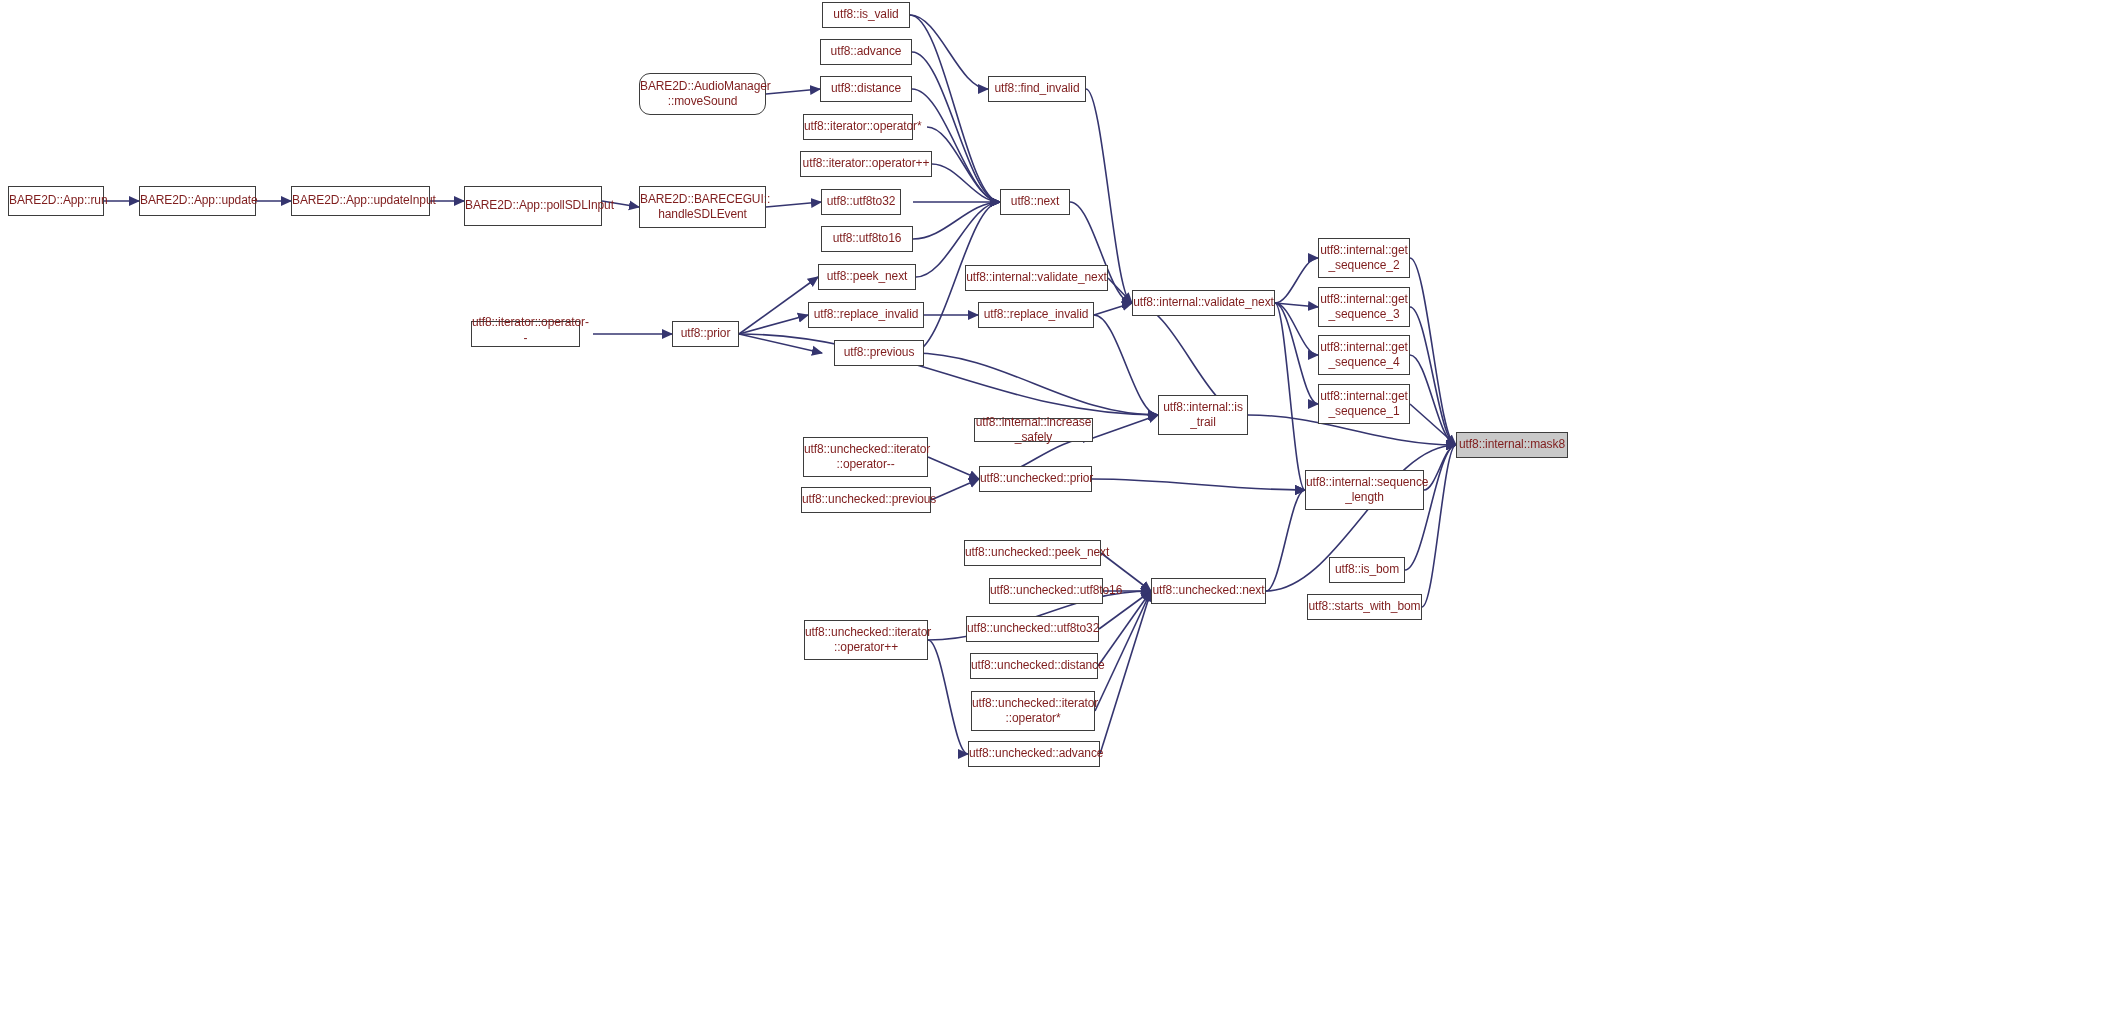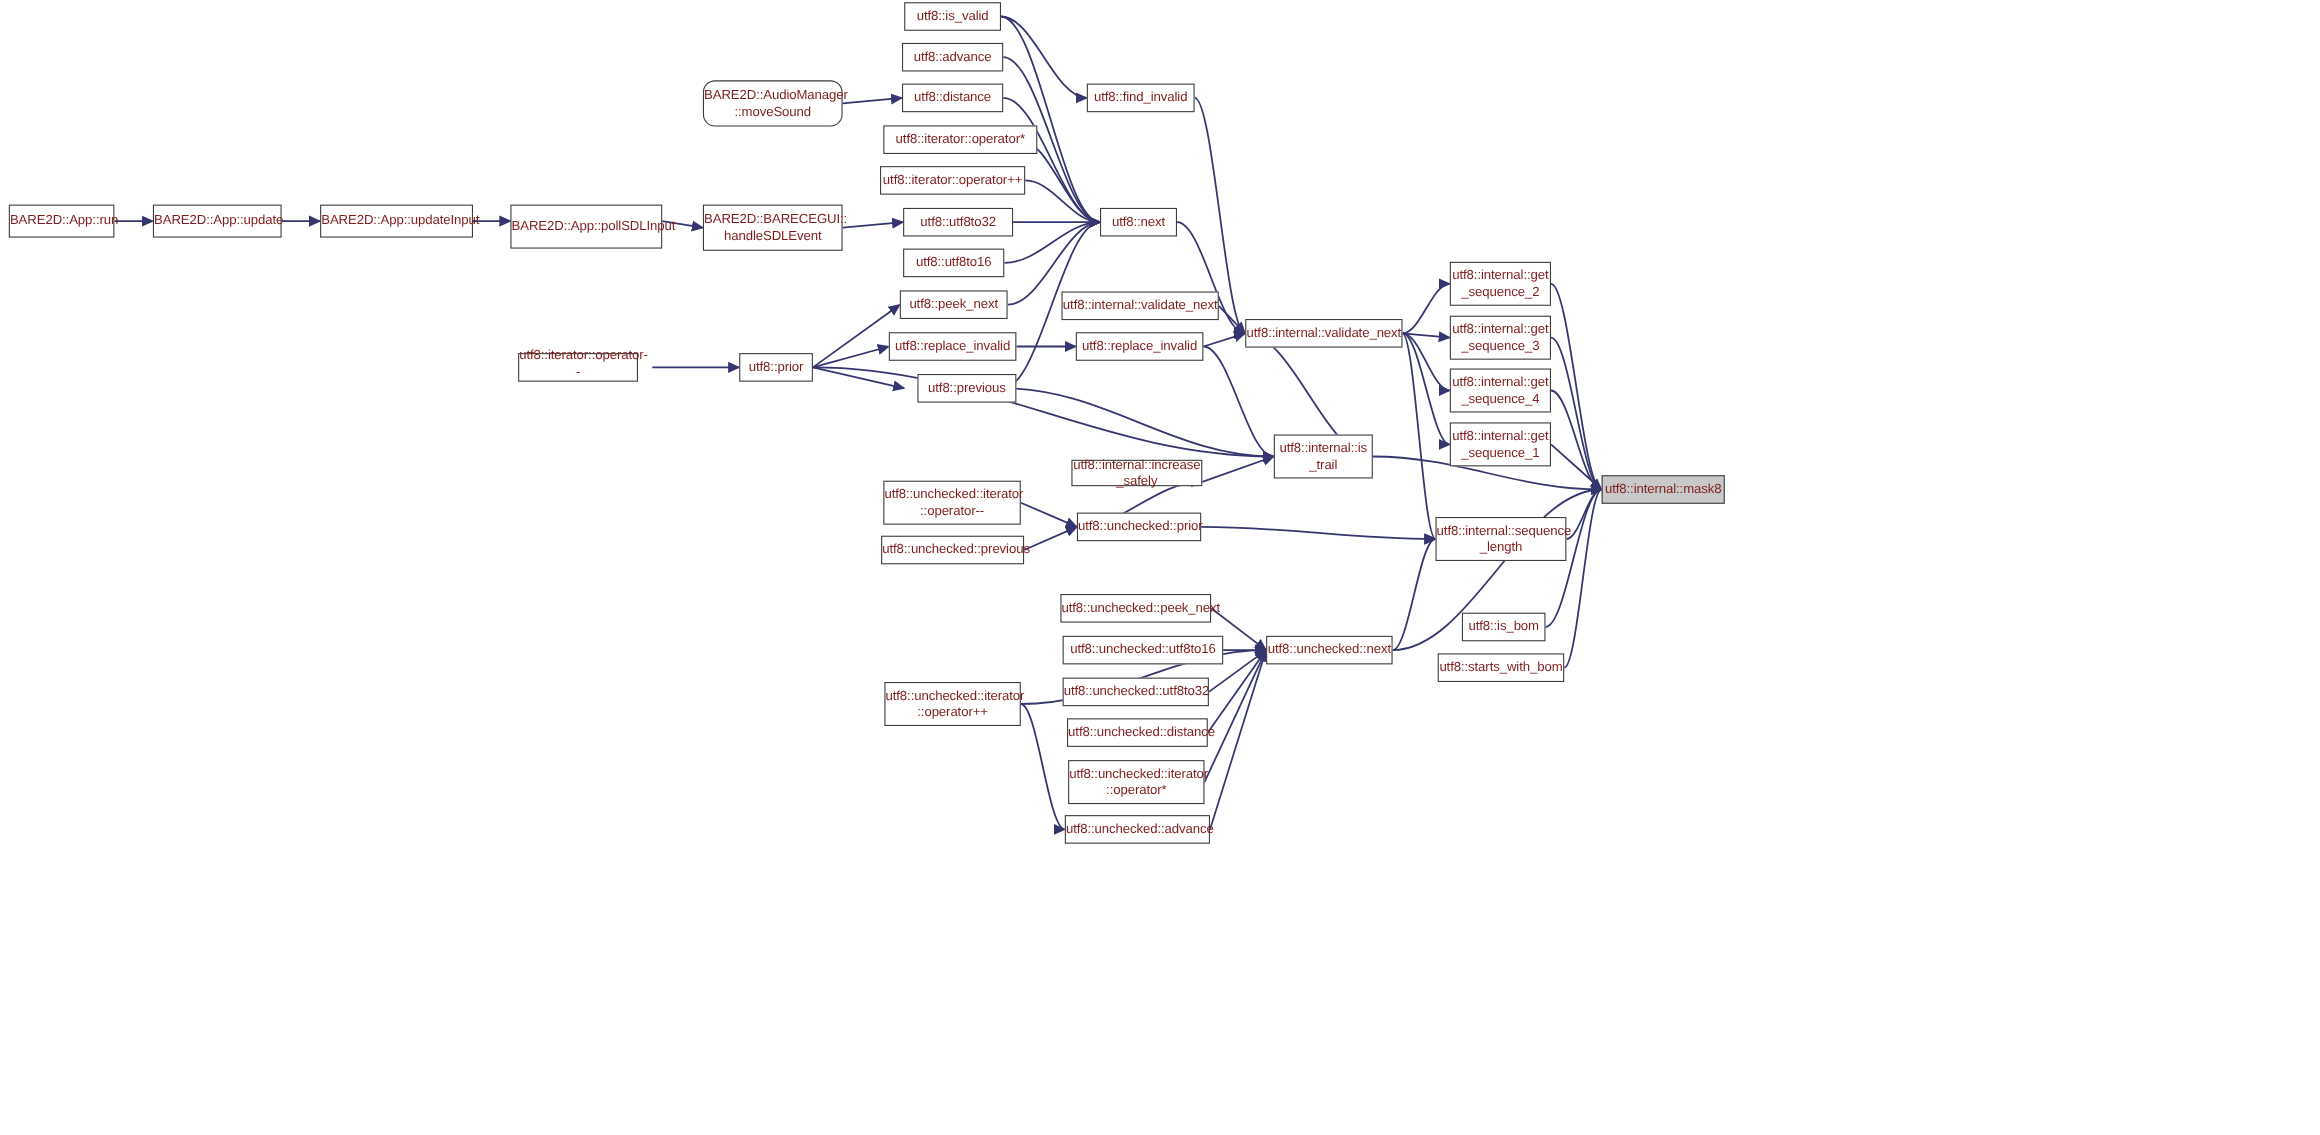--- a/index.html
+++ b/index.html
@@ -110,44 +110,44 @@
       <div class="node" style="left: 139px; top: 186px; width: 117px; height: 30px;"><span class="lbl">BARE2D::App::update</span></div>
       <div class="node" style="left: 291px; top: 186px; width: 139px; height: 30px;"><span class="lbl">BARE2D::App::updateInput</span></div>
       <div class="node" style="left: 464px; top: 186px; width: 138px; height: 40px;"><span class="lbl">BARE2D::App::pollSDLInput</span></div>
       <div class="node" style="left: 639px; top: 186px; width: 127px; height: 42px;"><span class="lbl">BARE2D::BARECEGUI::
 handleSDLEvent</span></div>
       <div class="node" style="left: 639px; top: 73px; width: 127px; height: 42px; border-radius: 11px;"><span class="lbl">BARE2D::AudioManager
 ::moveSound</span></div>
       <div class="node" style="left: 822px; top: 2px; width: 88px; height: 26px;"><span class="lbl">utf8::is_valid</span></div>
       <div class="node" style="left: 820px; top: 39px; width: 92px; height: 26px;"><span class="lbl">utf8::advance</span></div>
       <div class="node" style="left: 820px; top: 76px; width: 92px; height: 26px;"><span class="lbl">utf8::distance</span></div>
-      <div class="node" style="left: 803px; top: 114px; width: 140px; height: 26px;"><span class="lbl">utf8::iterator::operator*</span></div>
+      <div class="node" style="left: 803px; top: 114px; width: 110px; height: 26px;"><span class="lbl">utf8::iterator::operator*</span></div>
       <div class="node" style="left: 800px; top: 151px; width: 132px; height: 26px;"><span class="lbl">utf8::iterator::operator++</span></div>
-      <div class="node" style="left: 821px; top: 189px; width: 100px; height: 26px;"><span class="lbl">utf8::utf8to32</span></div>
+      <div class="node" style="left: 821px; top: 189px; width: 80px; height: 26px;"><span class="lbl">utf8::utf8to32</span></div>
       <div class="node" style="left: 821px; top: 226px; width: 92px; height: 26px;"><span class="lbl">utf8::utf8to16</span></div>
       <div class="node" style="left: 818px; top: 264px; width: 98px; height: 26px;"><span class="lbl">utf8::peek_next</span></div>
       <div class="node" style="left: 808px; top: 302px; width: 116px; height: 26px;"><span class="lbl">utf8::replace_invalid</span></div>
       <div class="node" style="left: 822px; top: 340px; width: 90px; height: 26px; margin-left: 12px;"><span class="lbl">utf8::previous</span></div>
       <div class="node" style="left: 672px; top: 321px; width: 67px; height: 26px;"><span class="lbl">utf8::prior</span></div>
       <div class="node" style="left: 471px; top: 321px; width: 109px; height: 26px; align-items: flex-end;"><span class="lbl">utf8::iterator::operator--</span></div>
       <div class="node" style="left: 988px; top: 76px; width: 98px; height: 26px;"><span class="lbl">utf8::find_invalid</span></div>
       <div class="node" style="left: 1000px; top: 189px; width: 70px; height: 26px;"><span class="lbl">utf8::next</span></div>
       <div class="node" style="left: 965px; top: 265px; width: 143px; height: 26px;"><span class="lbl">utf8::internal::validate_next</span></div>
       <div class="node" style="left: 978px; top: 302px; width: 116px; height: 26px;"><span class="lbl">utf8::replace_invalid</span></div>
       <div class="node" style="left: 1132px; top: 290px; width: 143px; height: 26px;"><span class="lbl">utf8::internal::validate_next</span></div>
       <div class="node" style="left: 1158px; top: 395px; width: 90px; height: 40px;"><span class="lbl">utf8::internal::is
 _trail</span></div>
       <div class="node" style="left: 974px; top: 418px; width: 119px; height: 24px;"><span class="lbl">utf8::internal::increase
 _safely</span></div>
       <div class="node" style="left: 803px; top: 437px; width: 125px; height: 40px;"><span class="lbl">utf8::unchecked::iterator
 ::operator--</span></div>
       <div class="node" style="left: 801px; top: 487px; width: 130px; height: 26px;"><span class="lbl">utf8::unchecked::previous</span></div>
       <div class="node" style="left: 979px; top: 466px; width: 113px; height: 26px;"><span class="lbl">utf8::unchecked::prior</span></div>
       <div class="node" style="left: 964px; top: 540px; width: 137px; height: 26px;"><span class="lbl">utf8::unchecked::peek_next</span></div>
-      <div class="node" style="left: 966px; top: 578px; width: 146px; height: 26px;"><span class="lbl">utf8::unchecked::utf8to16</span></div>
+      <div class="node" style="left: 989px; top: 578px; width: 114px; height: 26px;"><span class="lbl">utf8::unchecked::utf8to16</span></div>
       <div class="node" style="left: 966px; top: 616px; width: 133px; height: 26px;"><span class="lbl">utf8::unchecked::utf8to32</span></div>
       <div class="node" style="left: 970px; top: 653px; width: 128px; height: 26px;"><span class="lbl">utf8::unchecked::distance</span></div>
       <div class="node" style="left: 971px; top: 691px; width: 124px; height: 40px;"><span class="lbl">utf8::unchecked::iterator
 ::operator*</span></div>
       <div class="node" style="left: 968px; top: 741px; width: 132px; height: 26px;"><span class="lbl">utf8::unchecked::advance</span></div>
       <div class="node" style="left: 804px; top: 620px; width: 124px; height: 40px;"><span class="lbl">utf8::unchecked::iterator
 ::operator++</span></div>
       <div class="node" style="left: 1151px; top: 578px; width: 115px; height: 26px;"><span class="lbl">utf8::unchecked::next</span></div>
       <div class="node" style="left: 1318px; top: 238px; width: 92px; height: 40px;"><span class="lbl">utf8::internal::get
 _sequence_2</span></div>

